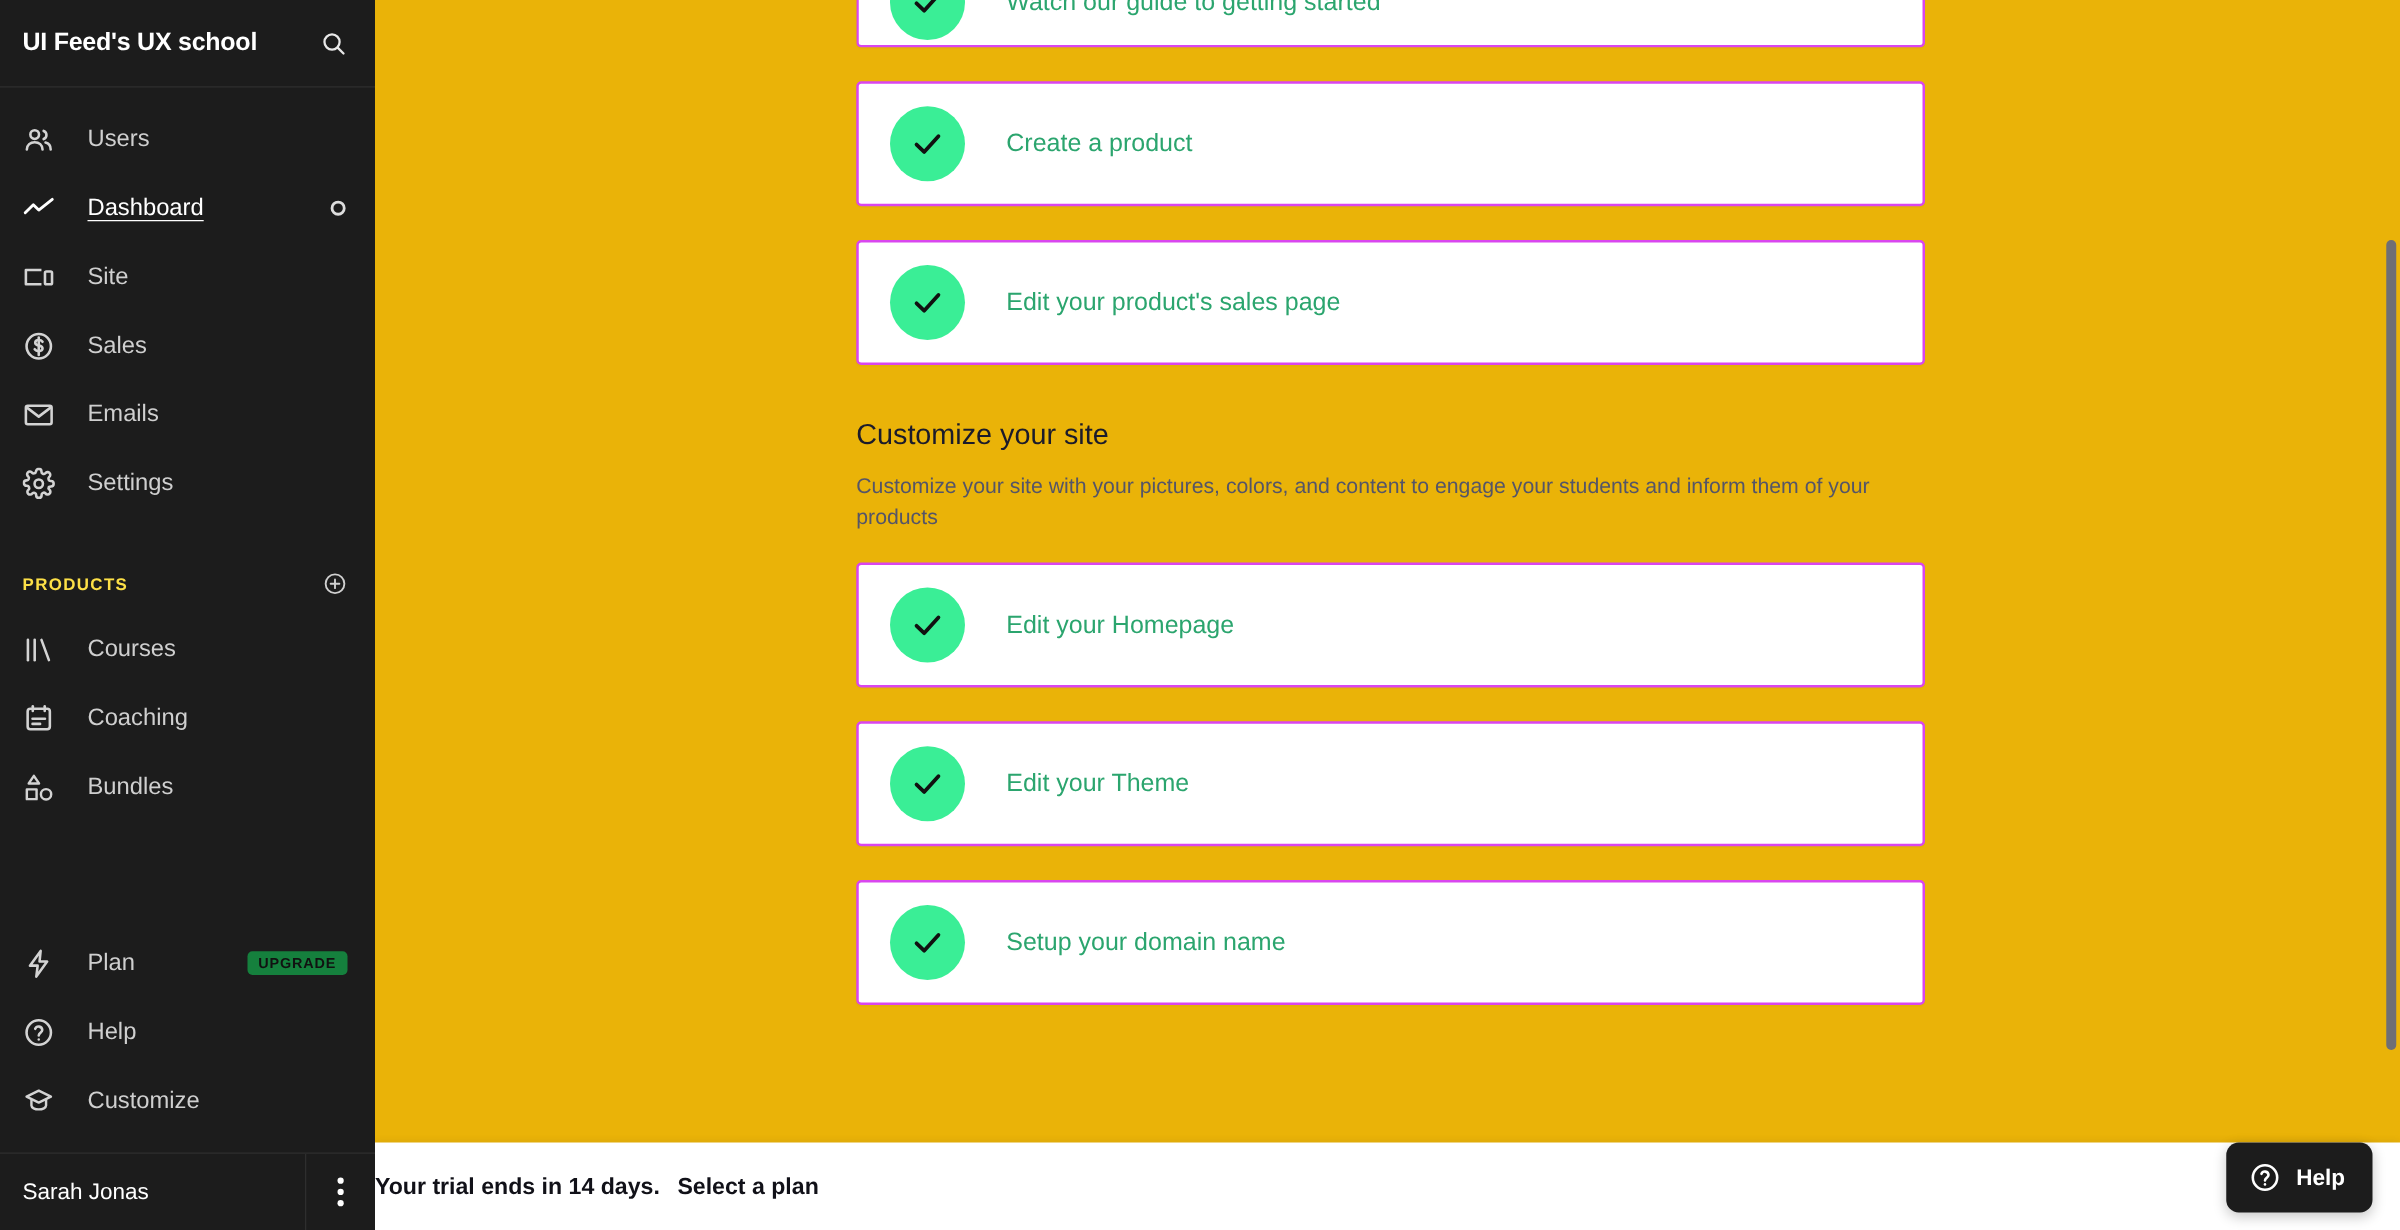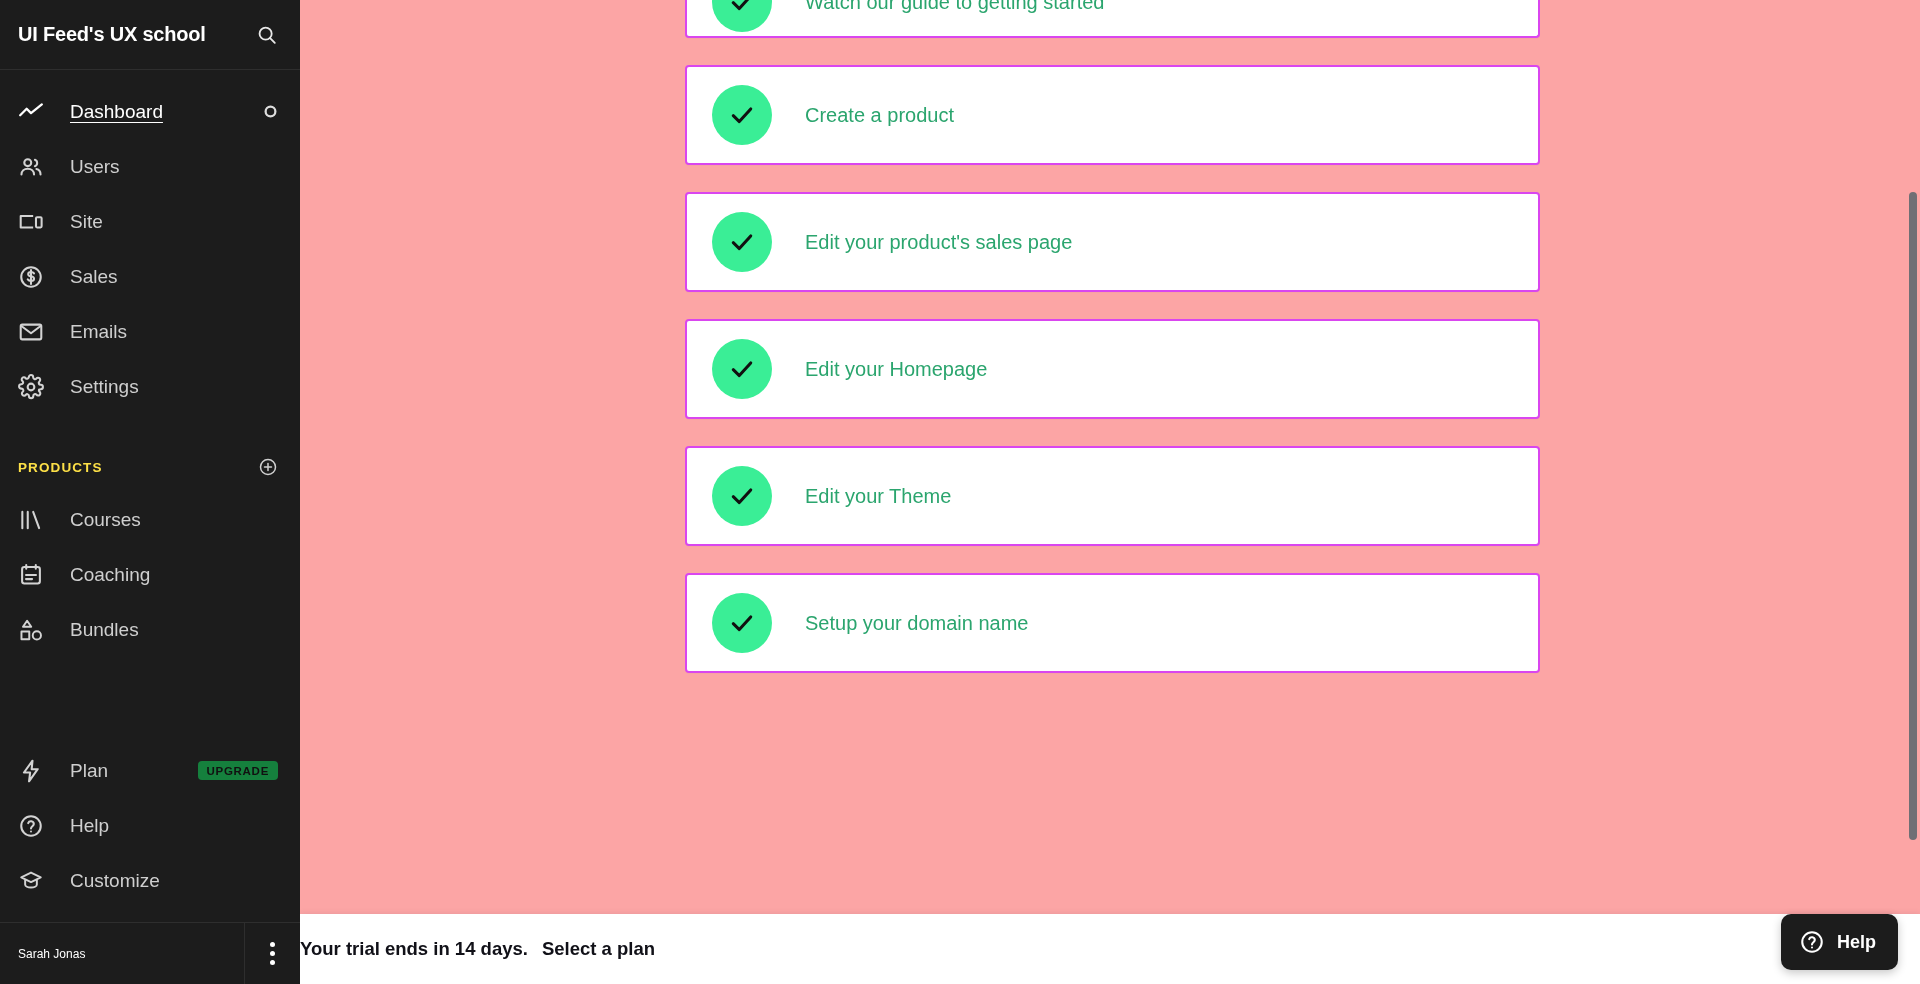--- a/index.html
+++ b/index.html
@@ -80,37 +80,37 @@
     white-space: nowrap;
   }
   .sb-footer {
     height: 62px;
     border-top: 1px solid #2e2e2e;
     display: flex; align-items: center;
   }
   .sb-user {
     flex: 1 1 auto;
     padding-left: 18px;
-    font-size: 12px; color: #ffffff; font-weight: normal;
+    font-size: 18px; color: #ffffff; font-weight: normal;
     white-space: nowrap;
     height: 100%; display: flex; align-items: center;
     border-right: 1px solid #2e2e2e;
   }
   .sb-kebab {
     width: 55px; height: 100%;
     display: flex; align-items: center; justify-content: center;
     cursor: pointer;
   }
   .kebab-dot { width: 5px; height: 5px; border-radius: 50%; background: #ffffff; display: block; }
   .kebab-wrap { display: flex; flex-direction: column; gap: 4px; align-items: center; }
 
   
   .main {
     flex: 1 1 auto; height: 984px;
-    background: #fca5a5;
+    background: #eab308;
     position: relative;
     overflow: hidden;
   }
   .content {
     width: 100%;
     padding-left: 385px;
     padding-right: 0;
   }
   .col { width: 855px; }
 
@@ -212,44 +212,44 @@
       <div class="icon-btn">
         <svg width="22" height="22" viewBox="0 0 24 24" fill="none" stroke="#e8e8e8" stroke-width="2" stroke-linecap="round">
           <circle cx="10.5" cy="10.5" r="6.6"></circle>
             <line x1="15.4" y1="15.4" x2="20.5" y2="20.5"></line>
         </svg>
       </div>
     </div>
 
     <nav class="sb-nav">
 
+      <div class="nav-item">
+        <span class="nav-ico">
+          <svg width="26" height="26" viewBox="0 0 24 24" fill="none" stroke="currentColor" stroke-width="1.9" stroke-linecap="round" stroke-linejoin="round">
+            <circle cx="9" cy="8" r="3.2"></circle>
+              <path d="M3.2 19c0-3.3 2.6-5.4 5.8-5.4S14.8 15.7 14.8 19"></path>
+            <path d="M15.6 5.3a3.2 3.2 0 0 1 0 6"></path>
+              <path d="M17 13.9c2.2.5 3.8 2.3 3.8 5.1"></path>
+          </svg>
+        </span>
+        <span class="nav-label">Users</span>
+      </div>
+
       <div class="nav-item active">
         <span class="nav-ico">
           <svg width="26" height="26" viewBox="0 0 24 24" fill="none" stroke="currentColor" stroke-width="2.1" stroke-linecap="round" stroke-linejoin="round">
             <polyline points="2,15 8,9 12,13 22,5"></polyline>
           </svg>
         </span>
         <span class="nav-label">Dashboard</span>
         <span class="nav-right">
           <svg width="15" height="15" viewBox="0 0 16 16" fill="none" stroke="#dddddd" stroke-width="2.4">
               <circle cx="8" cy="8" r="5.2"></circle>
             </svg>
         </span>
-      </div>
-
-      <div class="nav-item">
-        <span class="nav-ico">
-          <svg width="26" height="26" viewBox="0 0 24 24" fill="none" stroke="currentColor" stroke-width="1.9" stroke-linecap="round" stroke-linejoin="round">
-            <circle cx="9" cy="8" r="3.2"></circle>
-              <path d="M3.2 19c0-3.3 2.6-5.4 5.8-5.4S14.8 15.7 14.8 19"></path>
-            <path d="M15.6 5.3a3.2 3.2 0 0 1 0 6"></path>
-              <path d="M17 13.9c2.2.5 3.8 2.3 3.8 5.1"></path>
-          </svg>
-        </span>
-        <span class="nav-label">Users</span>
       </div>
 
       <div class="nav-item">
         <span class="nav-ico">
           <svg width="26" height="26" viewBox="0 0 24 24" fill="none" stroke="currentColor" stroke-width="1.9" stroke-linejoin="round">
             <path d="M14 17H2.5V6.5h11.5"></path>
               <rect x="16.6" y="7.6" width="5.2" height="9.4" rx="1"></rect>
           </svg>
         </span>
         <span class="nav-label">Site</span>
@@ -406,20 +406,24 @@
 
         <div class="card">
           <span class="check-circle">
             <svg width="28" height="28" viewBox="0 0 24 24" fill="none" stroke="#111111" stroke-width="2.6" stroke-linecap="round" stroke-linejoin="round">
                 <polyline points="4.5,12.6 9.7,17.6 19.5,6.8"></polyline>
               </svg>
           </span>
           <span class="card-label">Edit your product's sales page</span>
         </div>
 
+        <div class="section-head">
+          <h2 class="section-title">Customize your site</h2>
+          <p class="section-desc">Customize your site with your pictures, colors, and content to engage your students and inform them of your products</p>
+        </div>
 
         <div class="card">
           <span class="check-circle">
             <svg width="28" height="28" viewBox="0 0 24 24" fill="none" stroke="#111111" stroke-width="2.6" stroke-linecap="round" stroke-linejoin="round">
                 <polyline points="4.5,12.6 9.7,17.6 19.5,6.8"></polyline>
               </svg>
           </span>
           <span class="card-label">Edit your Homepage</span>
         </div>
 

